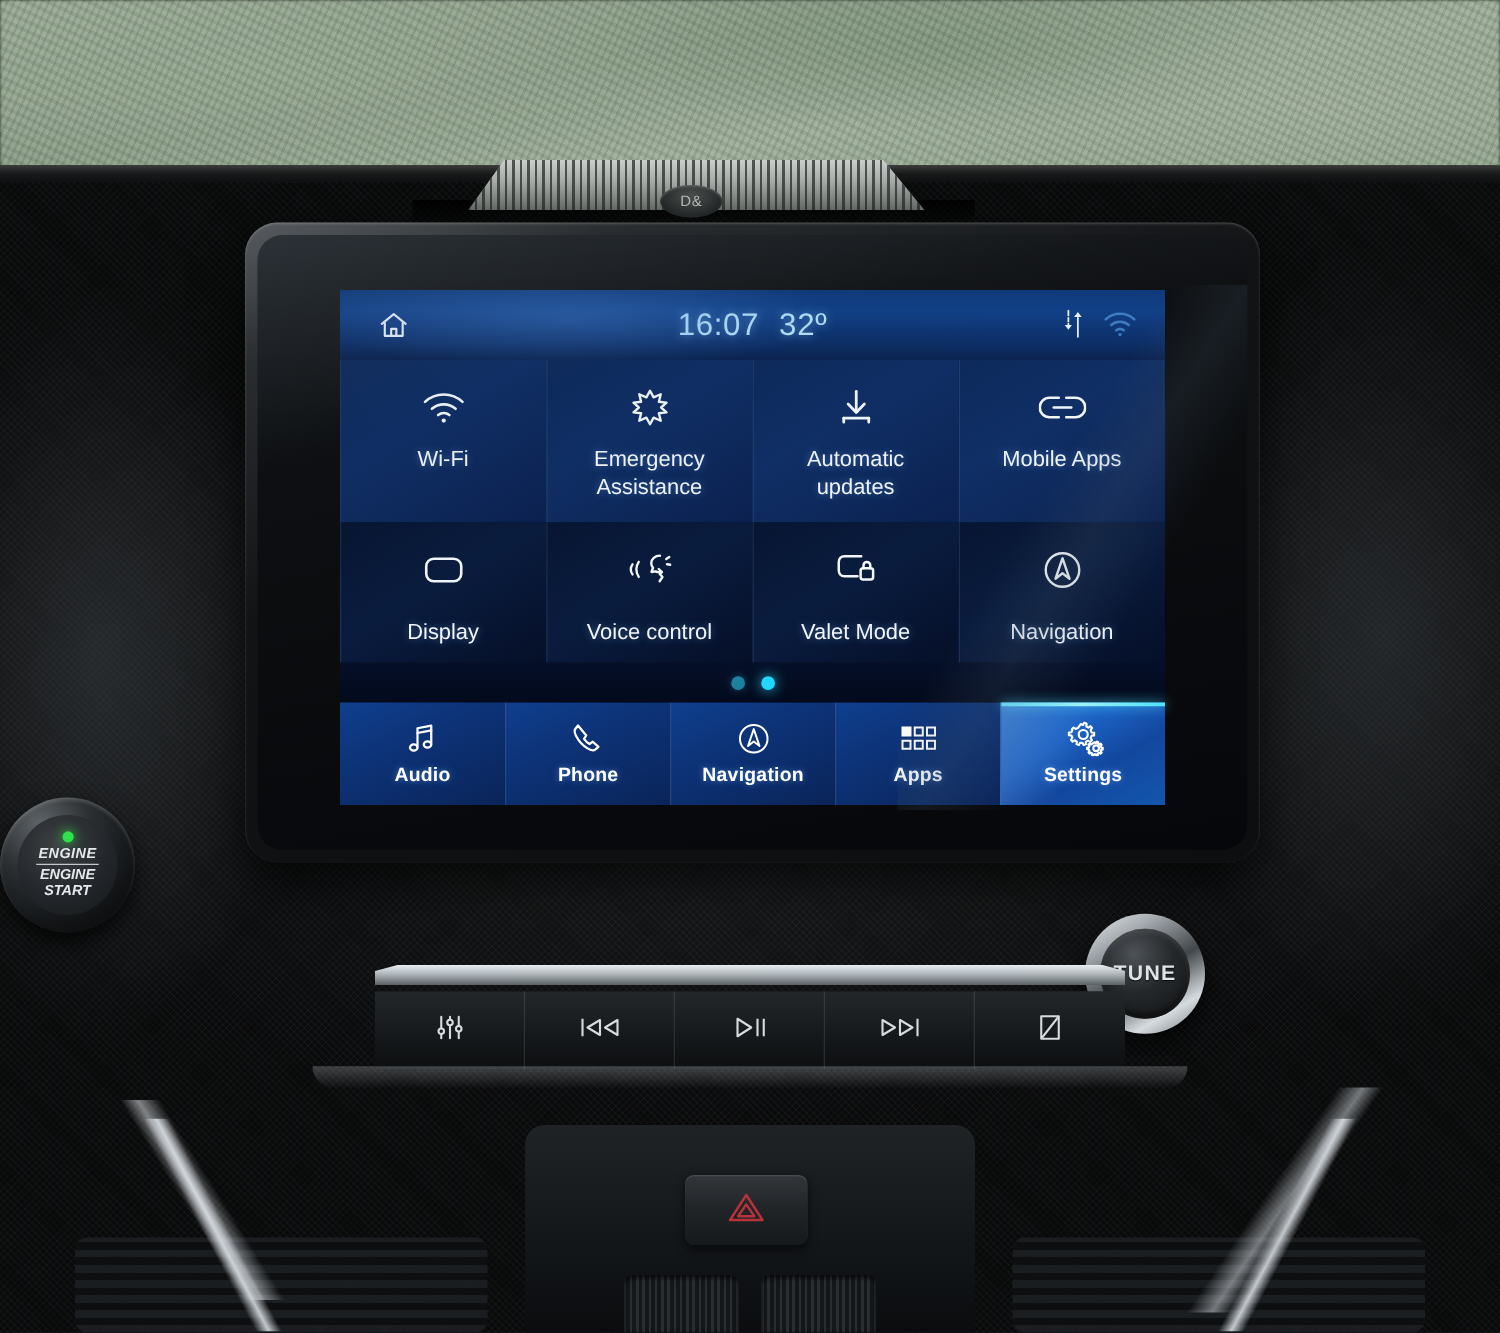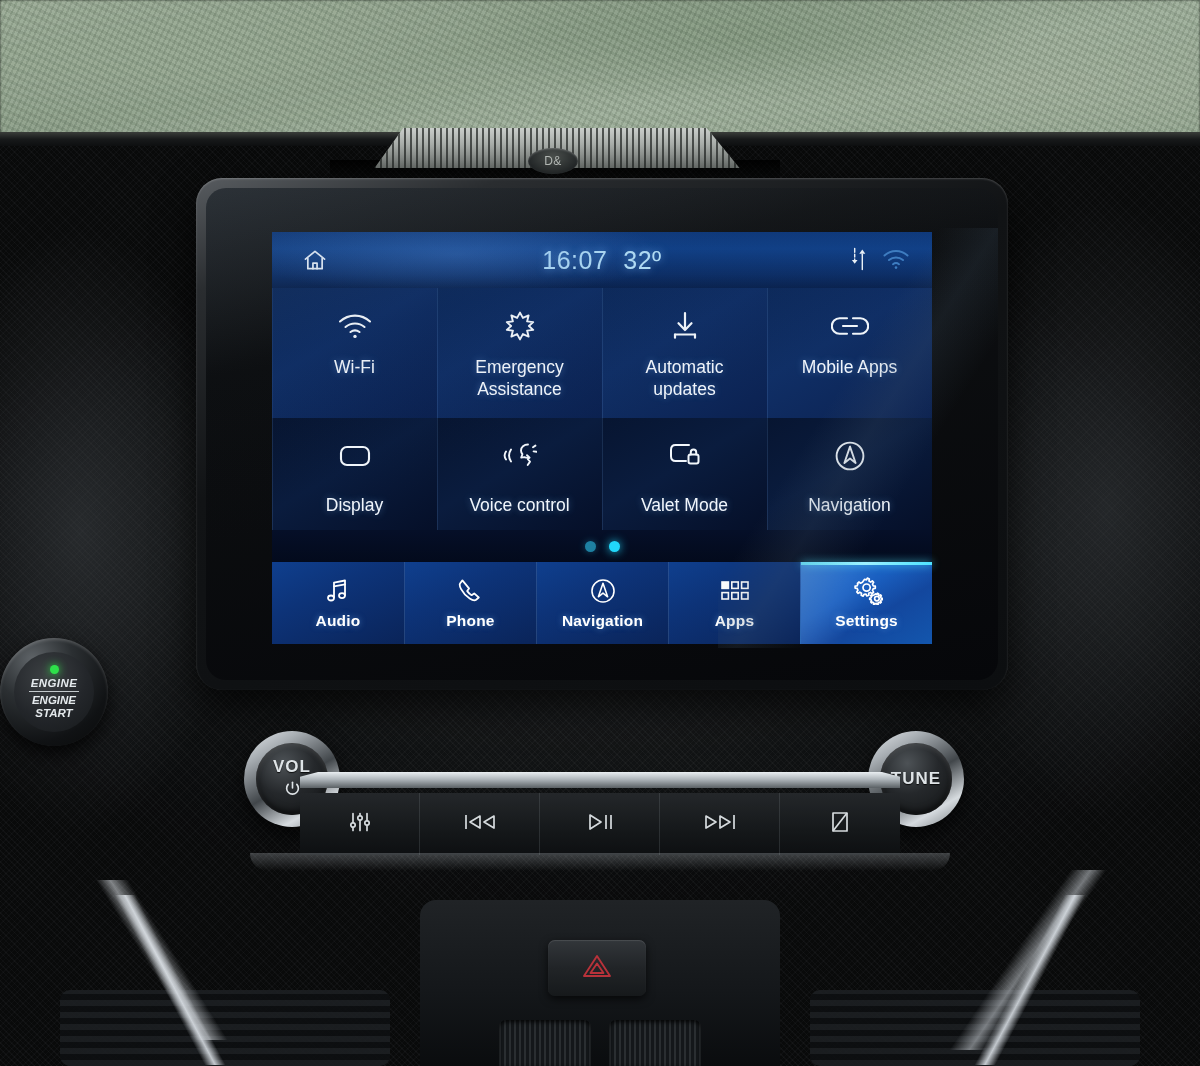--- a/index.html
+++ b/index.html
@@ -513,31 +513,20 @@
             <circle cx="15.6" cy="10.6" r="3.6"></circle>
             <path d="M24.6 16.9l1.2.4.6-1.1 1.2.5-.2 1.3 1.1.7 1-.8.8 1-.7 1.1.5 1.2 1.3.1v1.3l-1.3.2-.5 1.2.7 1.1-.9.9-1.1-.8-1.1.6.1 1.3-1.2.4-.6-1.1-1.2.1-.6 1.1-1.2-.5.2-1.3-1.1-.7-1 .8-.8-1 .7-1.1-.5-1.2-1.3-.2v-1.3l1.3-.1.5-1.2-.7-1.1.9-.9 1 .8 1.1-.6z"></path>
             <circle cx="25.9" cy="21.6" r="2.3"></circle>
           </svg>
         </div>
         <div class="nav-label">Settings</div>
       </div>
     </div>
   </div>
 
-  <div class="knob knob-vol">
-    <div class="knob-inner">
-      <div class="knob-label">VOL</div>
-      <span>
-        <svg width="17" height="17" viewBox="0 0 18 18" fill="none" stroke="#dfe4e7" stroke-width="1.7" stroke-linecap="round">
-          <path d="M9 2.5v6"></path>
-          <path d="M13.6 4.6a6.2 6.2 0 1 1-9.2 0"></path>
-        </svg>
-      </span>
-    </div>
-  </div>
 
   <div class="knob knob-tune">
     <div class="knob-inner">
       <div class="knob-label">TUNE</div>
     </div>
   </div>
 
   <div class="panel-strip"></div>
 
   <div class="panel-buttons">

